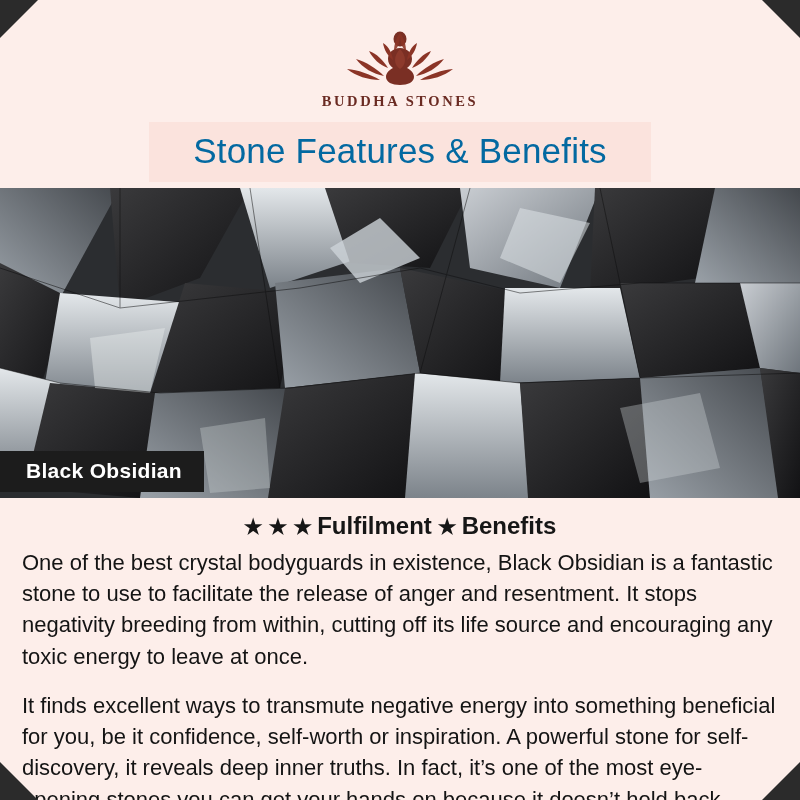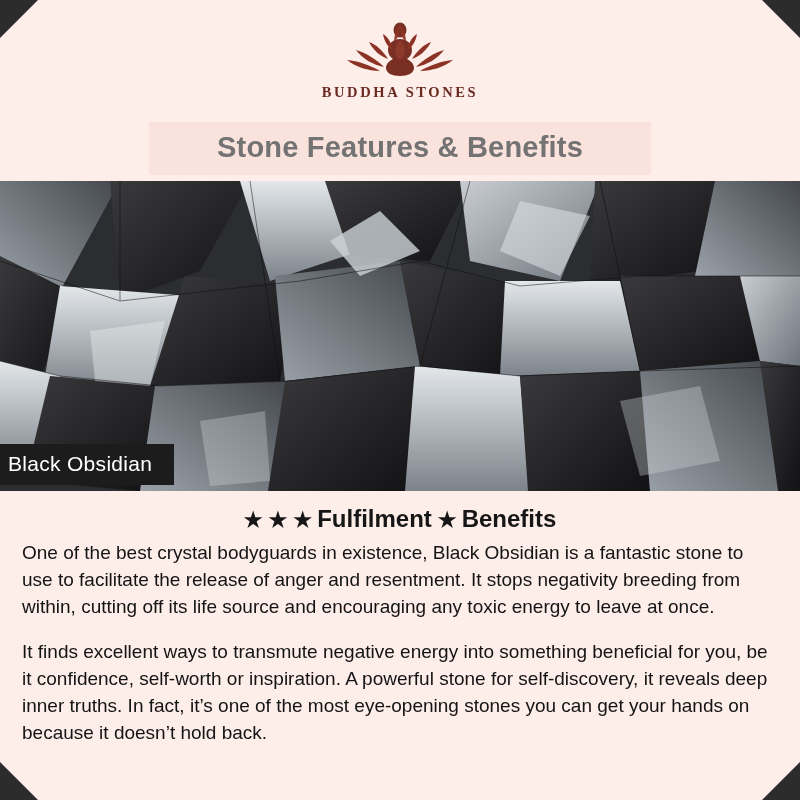--- a/index.html
+++ b/index.html
@@ -25,21 +25,21 @@
   .corner.bl { bottom:0; left:0; border-bottom: 38px solid #2b2b2b; border-right: 38px solid transparent; }
   .corner.br { bottom:0; right:0; border-bottom: 38px solid #2b2b2b; border-left: 38px solid transparent; }
 
   
   .header {
     position: relative;
     height: 118px;
     display: flex;
     flex-direction: column;
     align-items: center;
-    justify-content: flex-start;
+    justify-content: center;
     padding-top: 16px;
     background: #fdeeea;
   }
   .logo-mark { width: 150px; height: 66px; display:block; }
   .logo-text {
     margin-top: 2px;
     font-size: 14.5px;
     letter-spacing: 2.6px;
     color: #6a2a22;
     font-weight: 700;
@@ -49,45 +49,45 @@
   
   .title-band {
     position: relative;
     margin: 4px auto 0 auto;
     width: 502px;
     background: #fbe3dd;
     text-align: center;
     padding: 9px 0 11px 0;
   }
   .title-band h1 {
-    font-size: 29px;
-    font-weight: 700;
-    color: #737373;
+    font-size: 35px;
+    font-weight: 400;
+    color: #0369a1;
     font-family: "Liberation Sans", sans-serif;
     letter-spacing: .2px;
   }
 
   
   .hero {
     position: relative;
     width: 800px;
     height: 310px;
     margin-top: 6px;
     overflow: hidden;
     background: #3a3a3a;
   }
   .hero svg { display:block; width: 800px; height: 310px; }
   .stone-label {
     position: absolute;
     left: 0; bottom: 6px;
     background: #1c1c1c;
     color: #ffffff;
     font-size: 21px;
-    font-weight: 400;
-    padding: 8px 22px 9px 8px;
+    font-weight: 700;
+    padding: 8px 22px 9px 26px;
     letter-spacing: .3px;
     z-index: 5;
   }
 
   
   .body-wrap {
     position: relative;
     padding: 14px 22px 0 22px;
     background: #fdeeea;
     height: 316px;
@@ -103,21 +103,21 @@
     display: inline-flex;
     align-items: center;
     gap: 5px;
     font-size: 24px;
     font-weight: 700;
     color: #161616;
     white-space: nowrap;
   }
   .benefit .star { font-size: 21px; line-height: 1; color: #161616; }
   .copy p {
-    font-size: 19px;
+    font-size: 22px;
     line-height: 1.42;
     color: #141414;
     text-align: left;
   }
   .copy p + p { margin-top: 18px; }
 </style>
 </head>
 <body>
 
 <div class="page">

